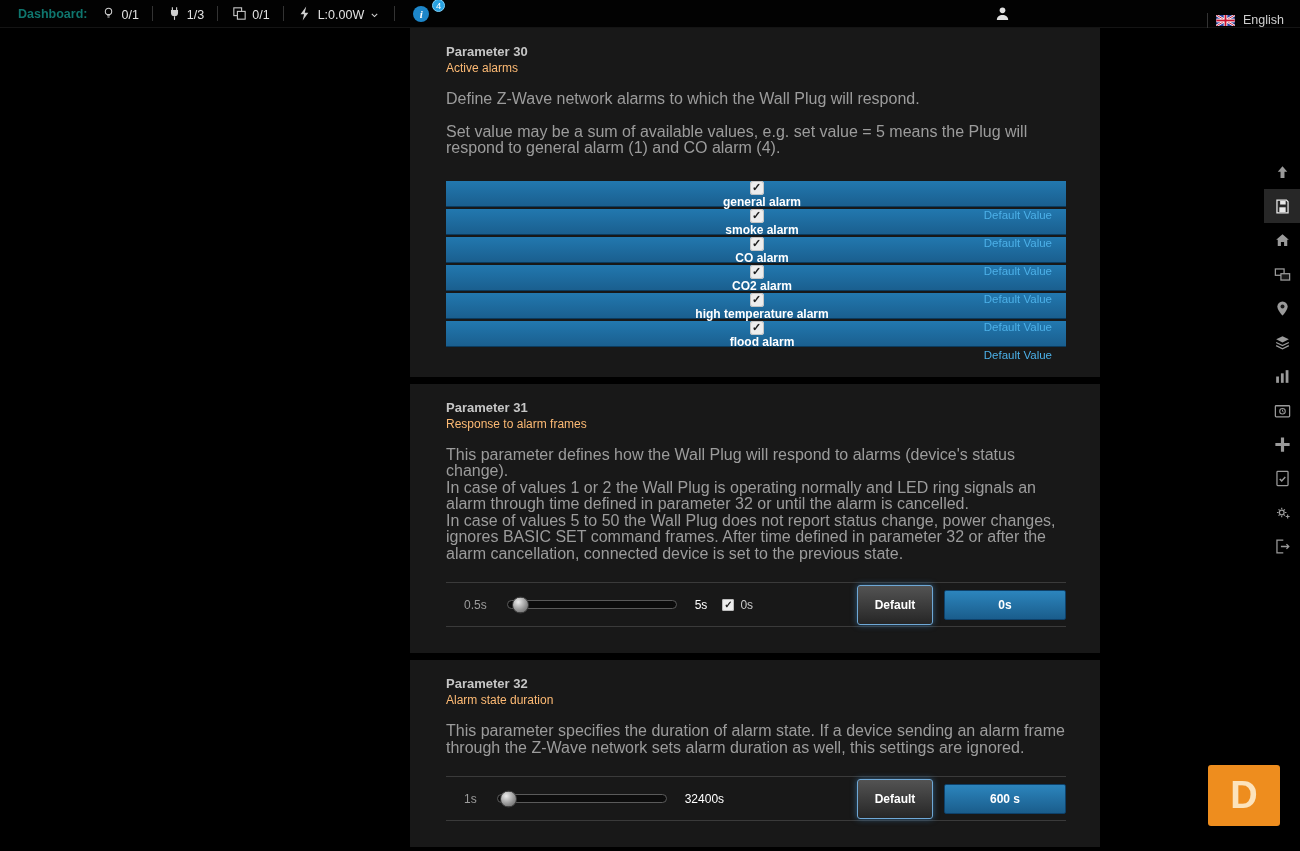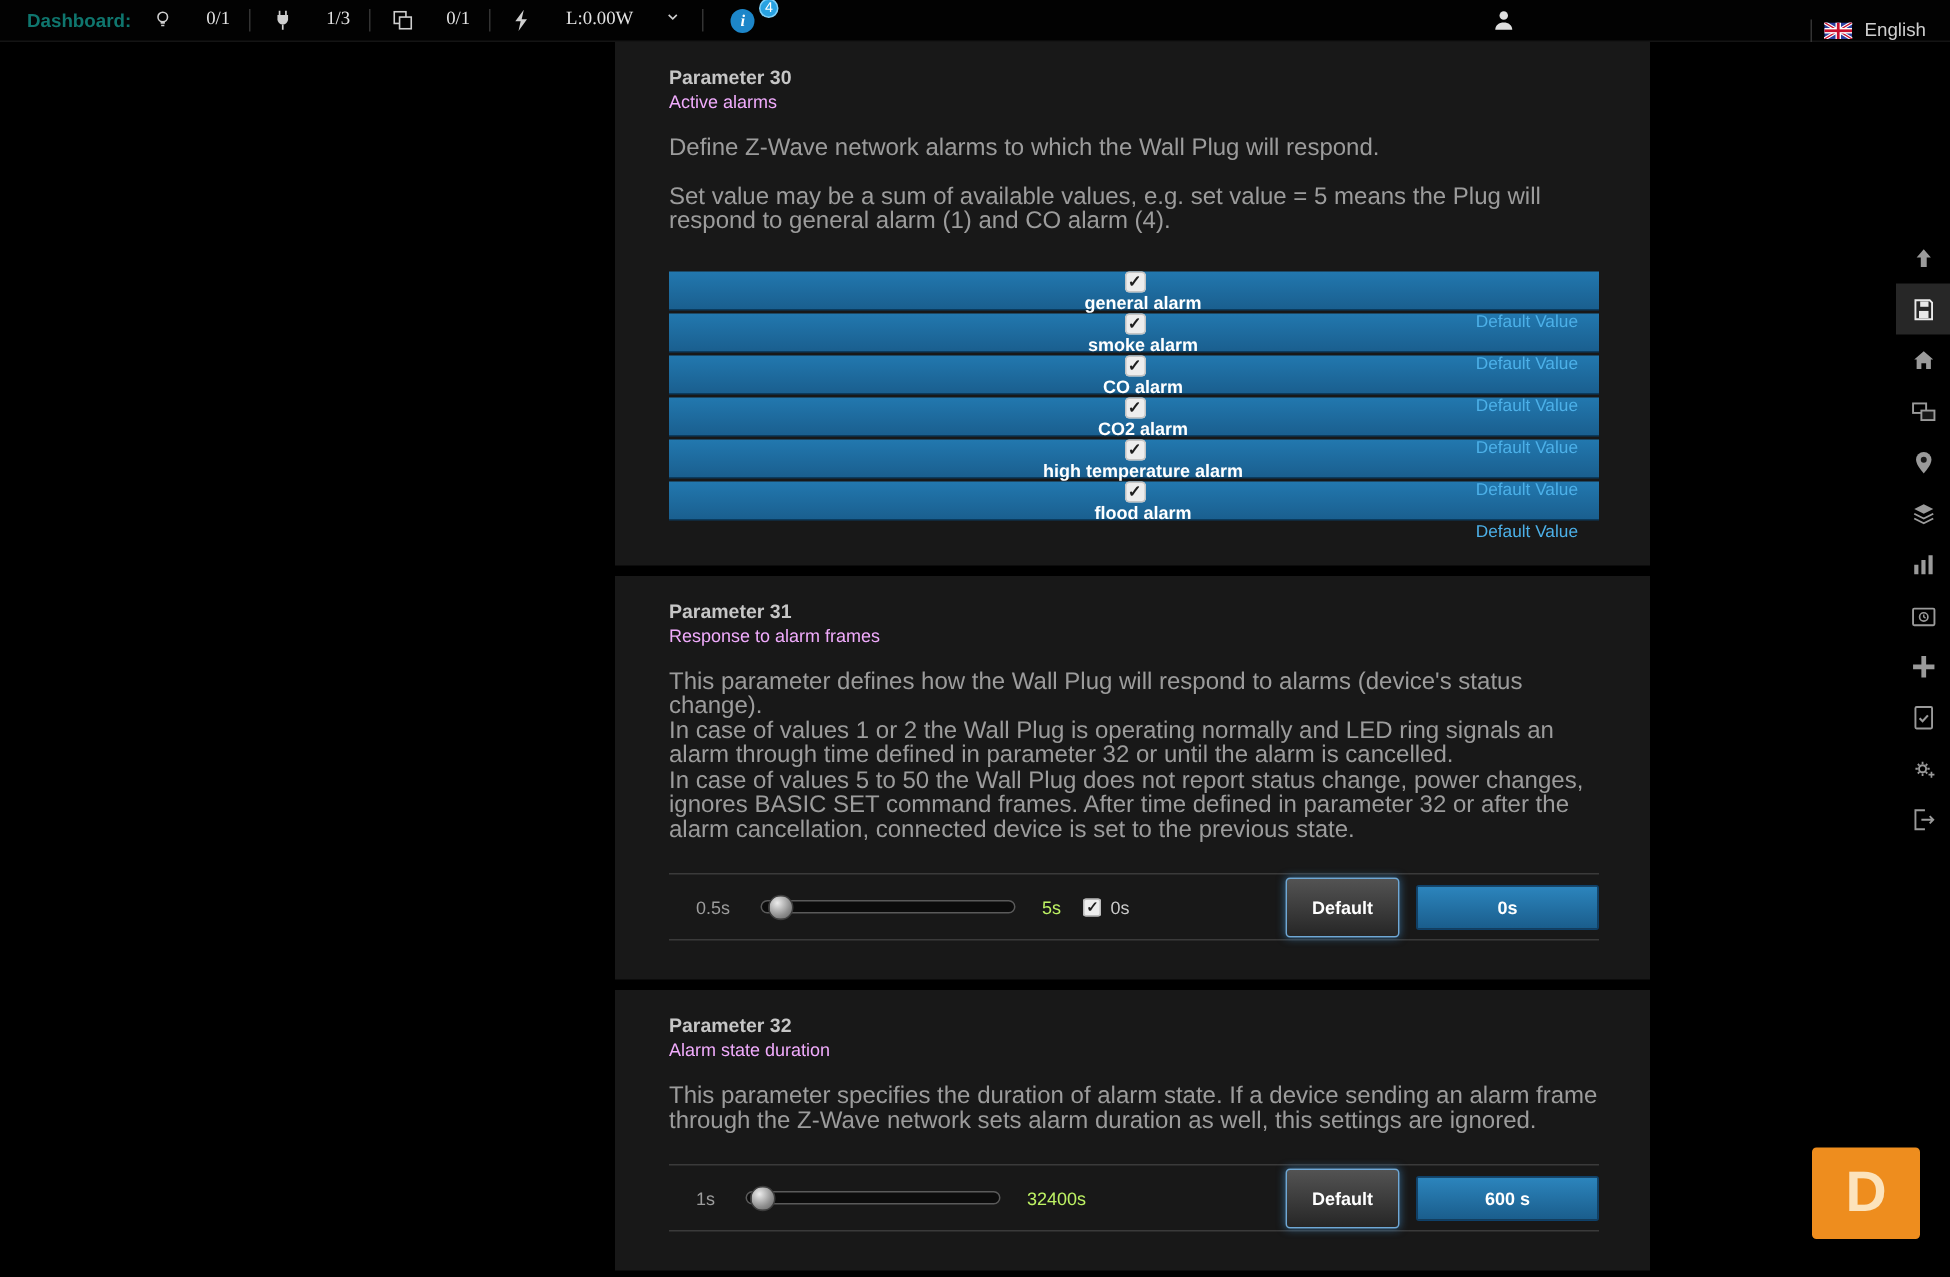--- a/index.html
+++ b/index.html
@@ -7,62 +7,62 @@
   body {
     width:1300px; height:851px; position:relative; overflow:hidden;
     background:#000; font-family:"Liberation Sans", sans-serif;
     -webkit-font-smoothing:antialiased;
   }
 
   
   .topbar { position:absolute; top:0; left:0; right:0; height:28px; background:#020202;
             border-bottom:1px solid #141414; display:flex; align-items:center; z-index:10; }
   .tb-label { margin-left:18px; font-weight:bold; font-size:12.5px; color:#0f766e; }
-  .stat { display:flex; align-items:flex-start; margin-left:13px; gap:20px; color:#e2e2e2; font-size:12.5px; cursor:pointer;font-family:Liberation Serif, serif; }
+  .stat { display:flex; align-items:flex-end; margin-left:13px; gap:4px; color:#e2e2e2; font-size:12.5px; cursor:pointer; }
   .stat svg { width:17px; height:17px; display:block; }
   .vsep { width:1px; height:15px; background:#333; margin-left:13px; }
   .info-wrap { position:relative; margin-left:18px; cursor:pointer; }
   .info-circle { width:16px; height:16px; border-radius:50%; background:#1d86c9; color:#fff;
                  font-size:11px; font-weight:bold; font-style:italic; display:flex; align-items:center;
                  justify-content:center; font-family:"Liberation Serif", serif; }
   .badge { position:absolute; top:-7px; right:-16px; min-width:13px; height:13px; padding:0 2px;
            border-radius:50%; background:#28a2e2; border:1px solid #7fd0f8; color:#fff; font-size:9.5px;
            display:flex; align-items:center; justify-content:center; font-style:normal; }
   .user-wrap { position:absolute; left:994px; top:5px; cursor:pointer; }
   .tb-right { position:absolute; right:16px; top:0; height:40px; display:flex; align-items:center; gap:8px;
               color:#cfcfcf; font-size:12.5px; cursor:pointer; }
   .flag { width:19px; height:11px; display:block; }
 
   
   .content { position:absolute; left:410px; top:28px; width:690px; bottom:6px;
              display:flex; flex-direction:column; gap:7px; }
   .panel { background:#181818; padding:0 34px 0 36px; }
   .panel.stub { flex:1; min-height:20px; }
   .param-title { margin:16px 0 2px; font-size:13px; font-weight:bold; color:#c6c6c6; }
-  .param-sub { font-size:12px; color:#f0abfc; }
+  .param-sub { font-size:12px; color:#fdba74; }
   .desc { font-size:16px; color:#9c9c9c; line-height:16.5px; margin:16px 0 0; max-width:622px; }
   .desc.cont { margin:0; }
 
   
   .alarm-list { margin:24px 0 30px; width:620px; }
   .alarm-row { height:26px; margin-bottom:2px; display:flex; align-items:center;
                background:linear-gradient(180deg,#2278af,#1a5f8f);
                border-bottom:1px solid #0b3b5e; padding:0 14px 0 15px;flex-direction:column; }
   .alarm-check { width:14px; height:14px; background:#ededed; border-radius:3px; flex:0 0 auto;
                  display:flex; align-items:center; justify-content:center;
                  font-size:11px; font-weight:bold; color:#1d1d1d; box-shadow:inset 0 0 0 1px #c4c4c4; cursor:pointer; }
   .alarm-check.checked::after { content:"\2713"; }
   .alarm-label { margin-left:11px; font-size:12px; font-weight:bold; color:#fff; }
   .default-link { margin-left:auto; font-size:11.5px; color:#4cb0e8; cursor:pointer; text-decoration:none; }
 
   
   .ctl-row { width:620px; height:45px; border-top:1px solid #3a3a3a; border-bottom:1px solid #3a3a3a;
              display:flex; align-items:center; margin:20px 0 26px; }
   .ctl-min { margin-left:18px; font-size:12px; color:#9c9c9c; }
-  .ctl-max { margin-left:18px; font-size:12px; color:#bef264; }
+  .ctl-max { margin-left:18px; font-size:12px; color:#ffffff; }
   .slider { position:relative; margin-left:20px; width:170px; height:9px; background:#0c0c0c;
             border:1px solid #5a5a5a; border-radius:5px; cursor:pointer; }
   .slider-handle { position:absolute; top:50%; transform:translateY(-50%); width:17px; height:17px;
                    border-radius:50%; border:1px solid #3c3c3c; cursor:grab;
                    background:radial-gradient(circle at 35% 30%, #ececec, #8f8f8f 60%, #5c5c5c); }
   .zero-check { margin-left:15px; width:12px; height:12px; background:#ededed; border-radius:2px;
                 display:flex; align-items:center; justify-content:center; font-size:10px; font-weight:bold;
                 color:#1d1d1d; box-shadow:inset 0 0 0 1px #bbb; cursor:pointer; }
   .zero-check.checked::after { content:"\2713"; }
   .zero-label { margin-left:6px; font-size:12px; color:#c9c9c9; }

